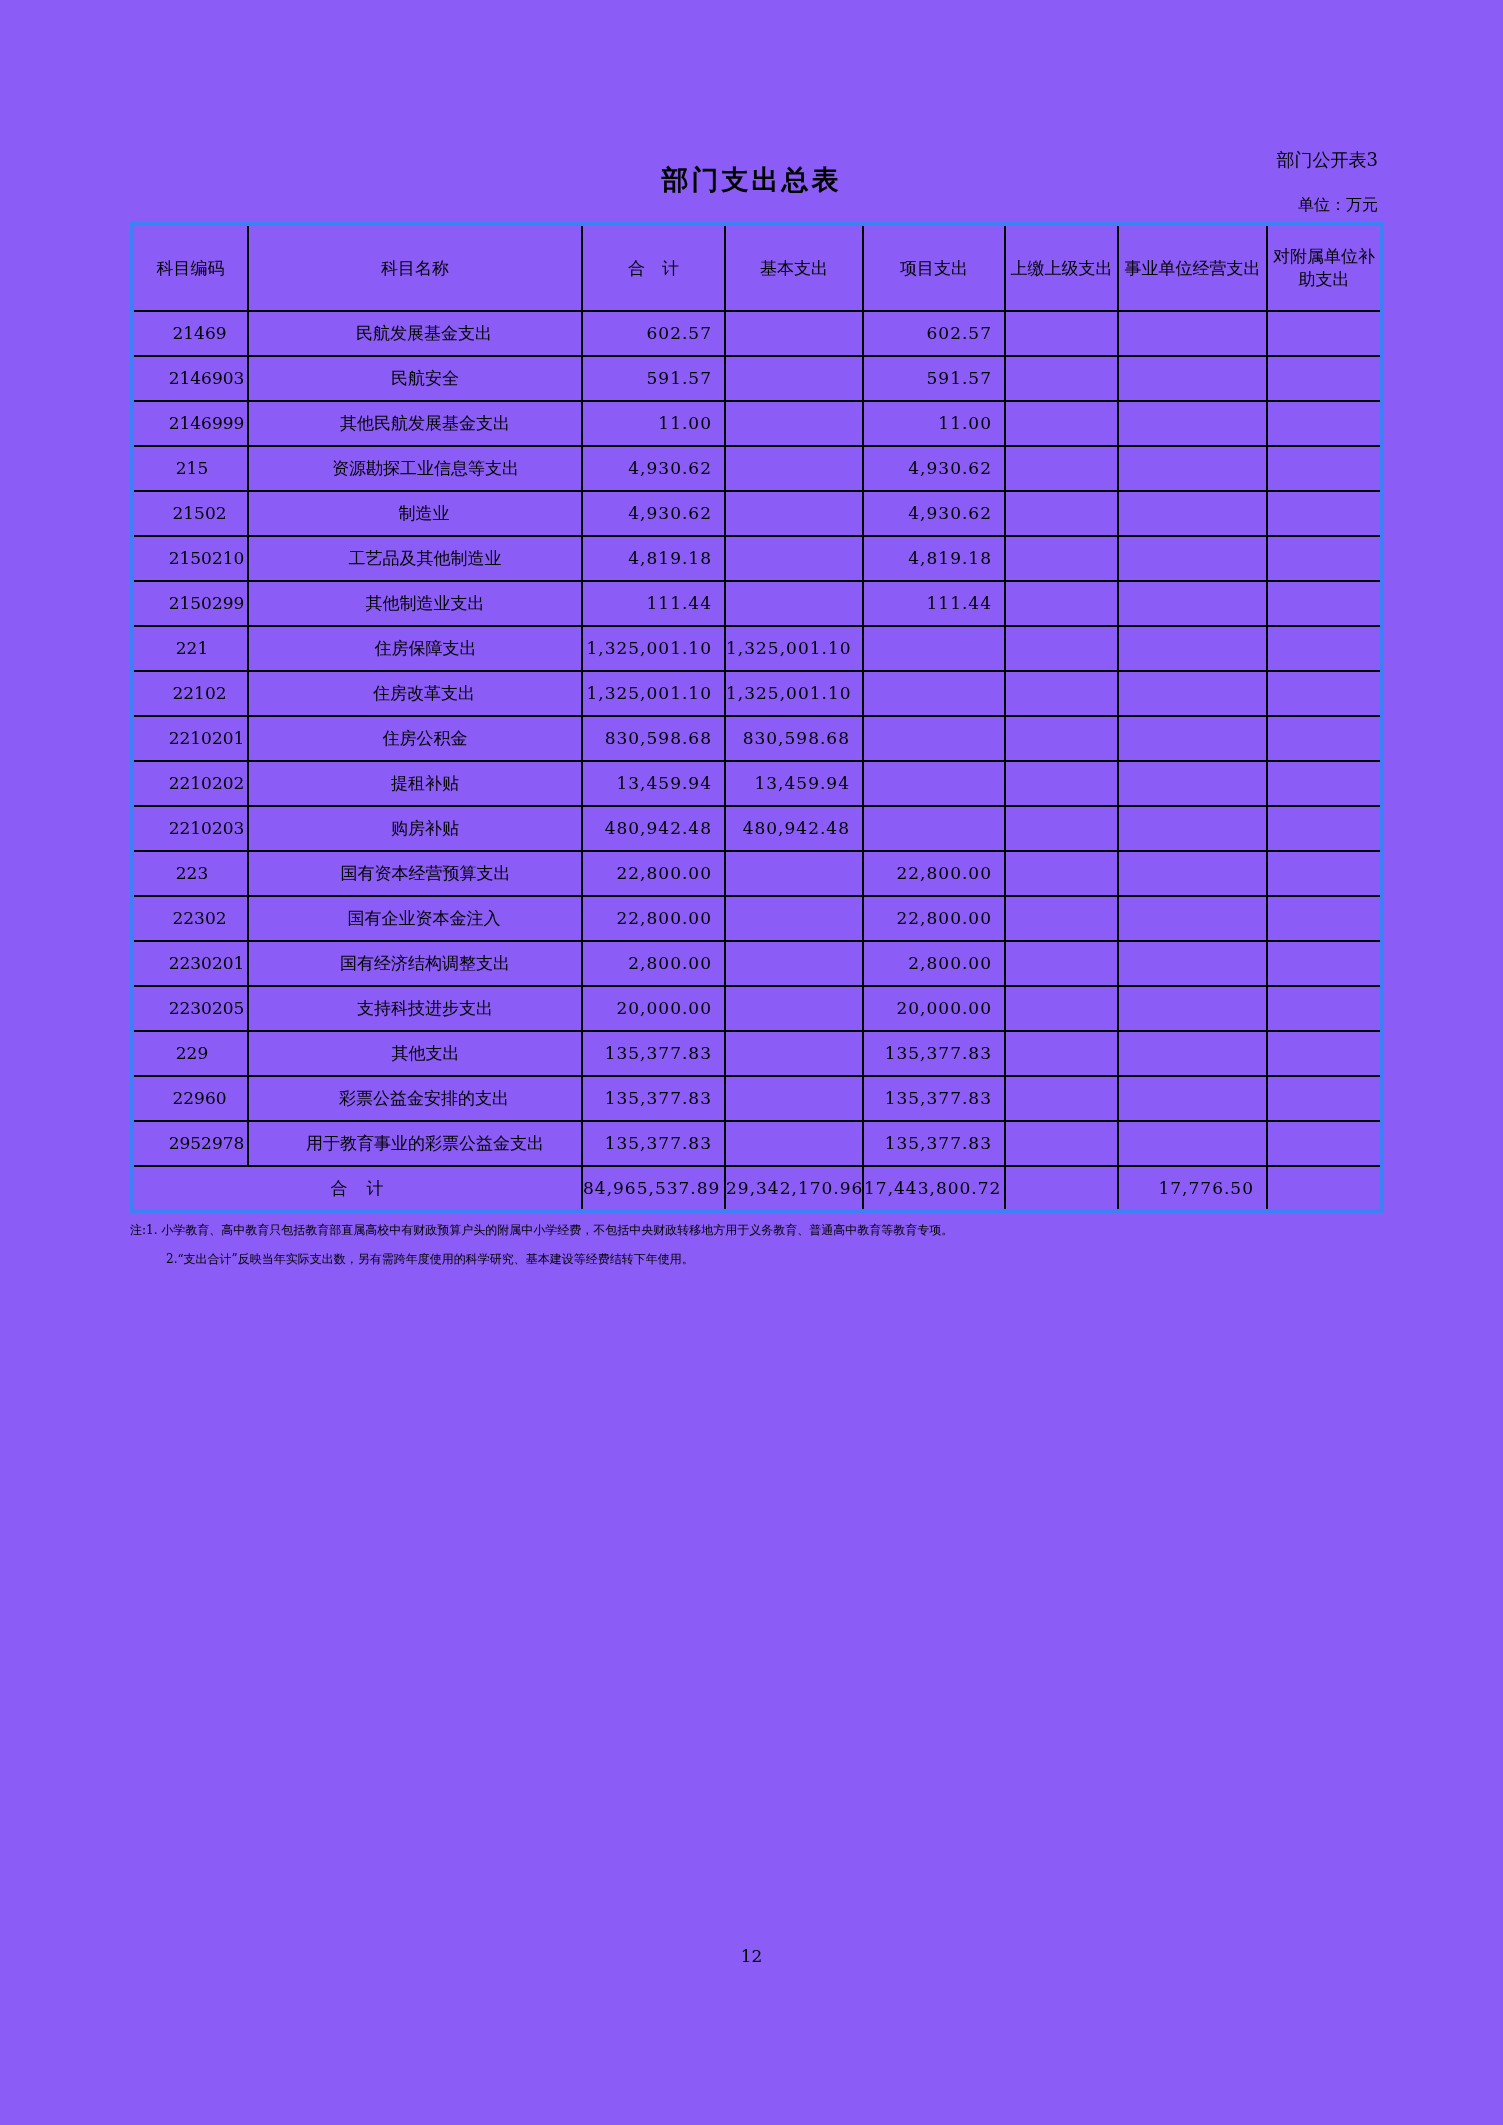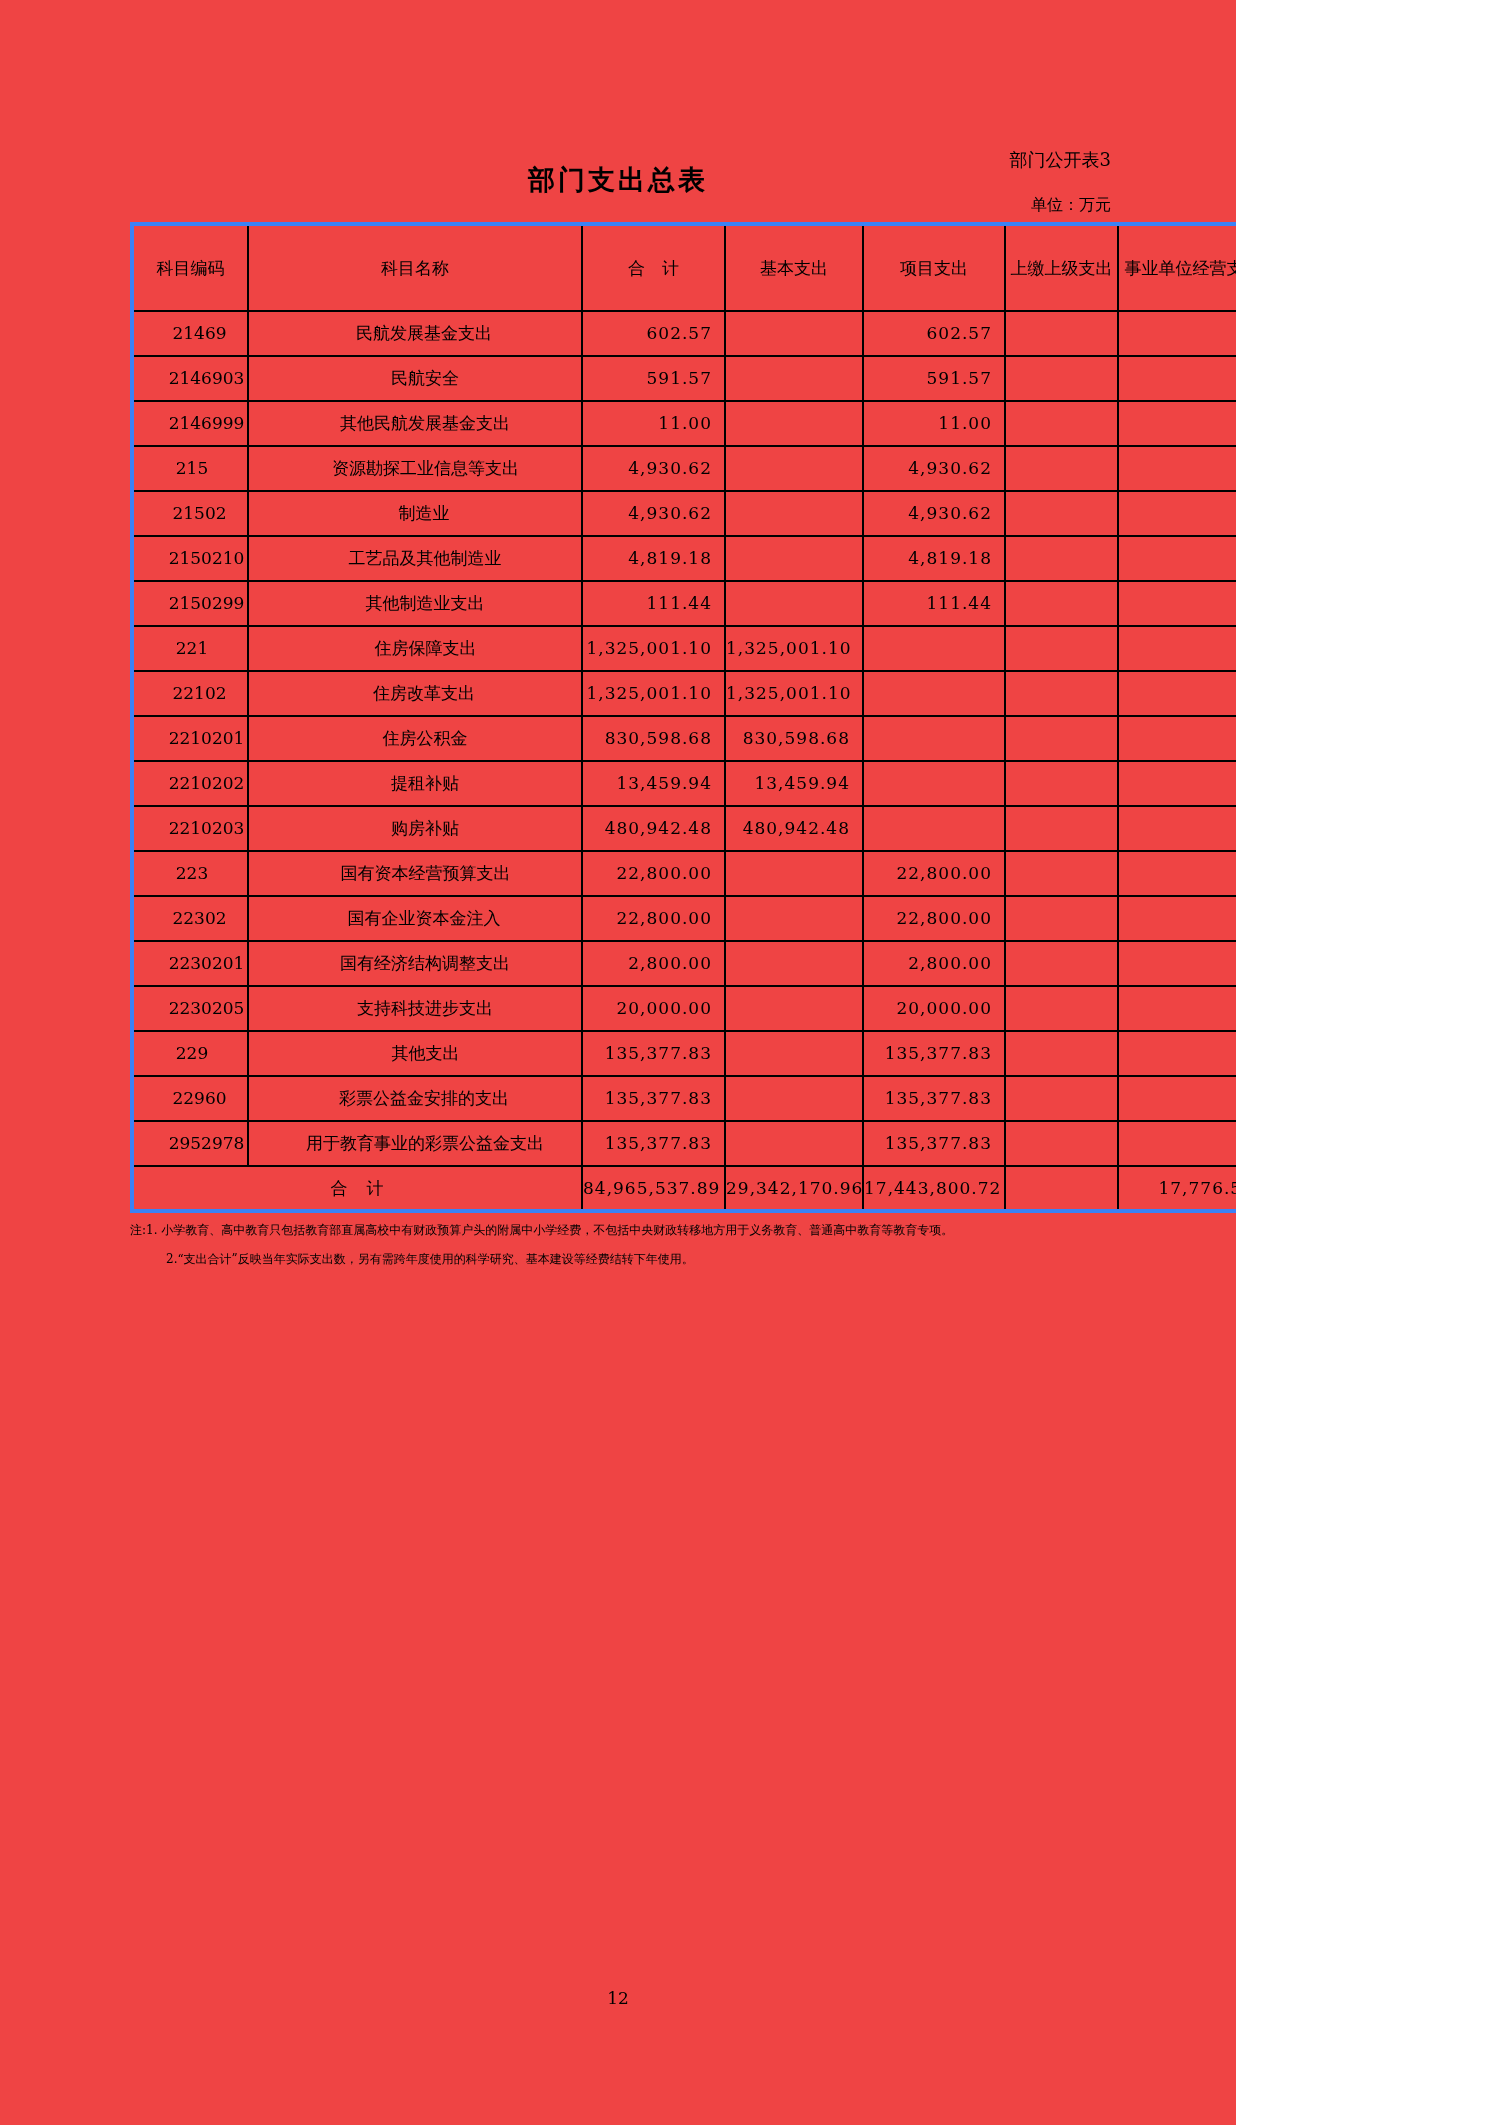--- a/index.html
+++ b/index.html
@@ -1,21 +1,21 @@
 <!DOCTYPE html>
 <html><head>
 <meta charset="utf-8">
 <style>
   * { margin: 0; padding: 0; box-sizing: border-box; }
   html, body { background: #ffffff; }
   .page {
     position: relative;
-    width: 1236px;
+    width: 1503px;
     height: 2125px;
-    background: #ef4444;
+    background: #8b5cf6;
     color: #000000;
     font-family: "DejaVu Serif", "Liberation Serif", serif;
     overflow: hidden;
   }
   .doc-label {
     position: absolute;
     top: 148px;
     right: 125px;
     font-size: 18px;
   }
@@ -80,21 +80,21 @@
     position: absolute;
     top: 1216px;
     left: 130px;
     width: 1260px;
     font-size: 12px;
     line-height: 29px;
   }
   .note-line2 { padding-left: 36px; }
   .page-number {
     position: absolute;
-    top: 1988px;
+    top: 1946px;
     left: 0;
     width: 100%;
     text-align: center;
     font-size: 17px;
   }
 </style>
 </head>
 <body>
 
 <div class="page">

